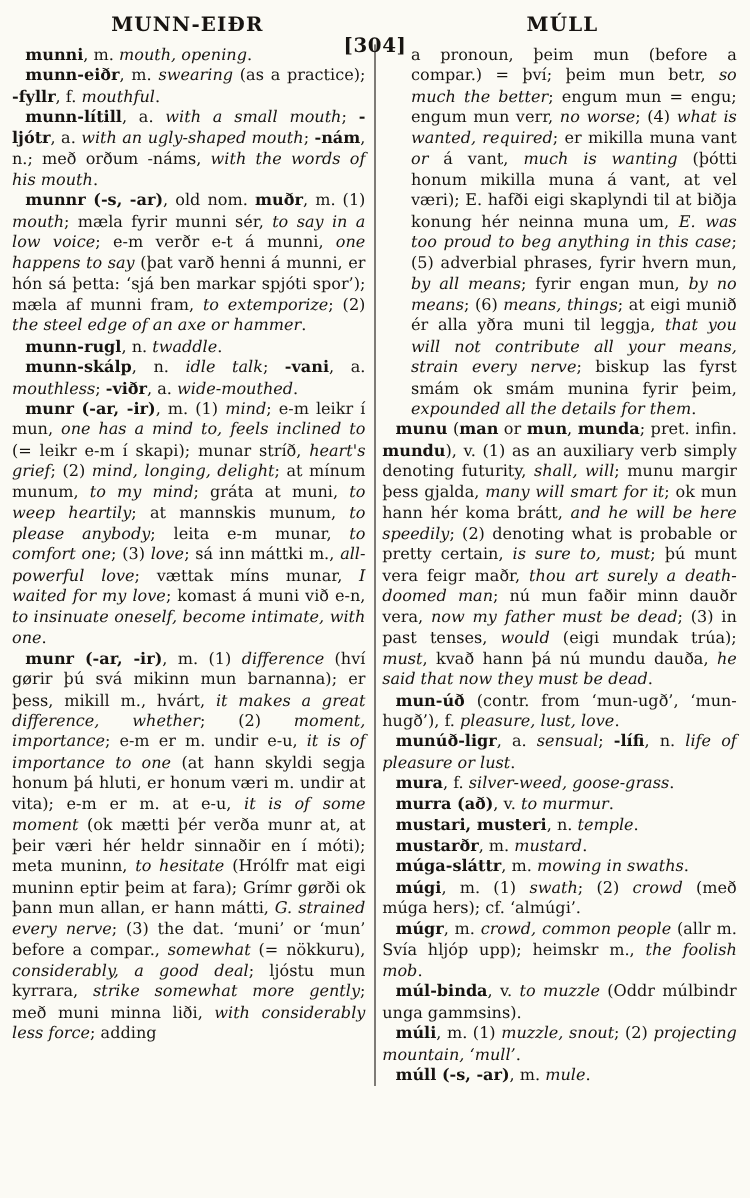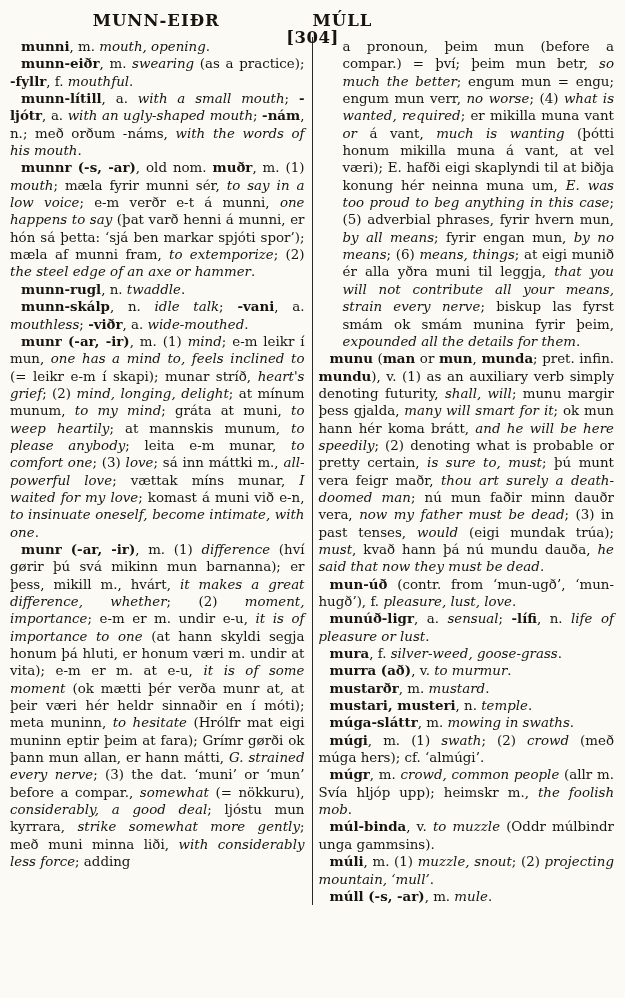--- a/index.html
+++ b/index.html
@@ -14,21 +14,21 @@
   .page { width: 625px; height: 874px; box-sizing: border-box; }
   .page-header {
     position: relative;
     display: flex;
     padding: 11px 0 7px 0;
     font-weight: bold;
     font-size: 16.5px;
     letter-spacing: 1px;
   }
   .page-header .head-left  { width: 50%; text-align: center; }
-  .page-header .head-right { width: 50%; }
+  .page-header .head-right { width: 50%; text-align: center; }
   .page-header .page-num {
     position: absolute; left: 0; right: 0; top: 28px;
     text-align: center; letter-spacing: 0.5px;
   }
   .columns { display: flex; padding: 0 4px; }
   .col {
     width: 50%;
     box-sizing: border-box;
     text-align: justify;
     font-size: 13.4px;
@@ -63,22 +63,22 @@
         <p class="entry"><span class="seg-b">munr (-ar, -ir)</span><span class="seg-n">, m. (1) </span><span class="seg-i">mind</span><span class="seg-n">; e-m leikr í mun, </span><span class="seg-i">one has a mind to, feels inclined to</span><span class="seg-n"> (= leikr e-m í skapi); munar stríð, </span><span class="seg-i">heart's grief</span><span class="seg-n">; (2) </span><span class="seg-i">mind, longing, delight</span><span class="seg-n">; at mínum munum, </span><span class="seg-i">to my mind</span><span class="seg-n">; gráta at muni, </span><span class="seg-i">to weep heartily</span><span class="seg-n">; at mannskis munum, </span><span class="seg-i">to please anybody</span><span class="seg-n">; leita e-m munar, </span><span class="seg-i">to comfort one</span><span class="seg-n">; (3) </span><span class="seg-i">love</span><span class="seg-n">; sá inn máttki m., </span><span class="seg-i">all-powerful love</span><span class="seg-n">; vættak míns munar, </span><span class="seg-i">I waited for my love</span><span class="seg-n">; komast á muni við e-n, </span><span class="seg-i">to insinuate oneself, become intimate, with one</span><span class="seg-n">.</span></p>
         <p class="entry"><span class="seg-b">munr (-ar, -ir)</span><span class="seg-n">, m. (1) </span><span class="seg-i">difference</span><span class="seg-n"> (hví gørir þú svá mikinn mun barnanna); er þess, mikill m., hvárt, </span><span class="seg-i">it makes a great difference, whether</span><span class="seg-n">; (2) </span><span class="seg-i">moment, importance</span><span class="seg-n">; e-m er m. undir e-u, </span><span class="seg-i">it is of importance to one</span><span class="seg-n"> (at hann skyldi segja honum þá hluti, er honum væri m. undir at vita); e-m er m. at e-u, </span><span class="seg-i">it is of some moment</span><span class="seg-n"> (ok mætti þér verða munr at, at þeir væri hér heldr sinnaðir en í móti); meta muninn, </span><span class="seg-i">to hesitate</span><span class="seg-n"> (Hrólfr mat eigi muninn eptir þeim at fara); Grímr gørði ok þann mun allan, er hann mátti, </span><span class="seg-i">G. strained every nerve</span><span class="seg-n">; (3) the dat. ‘muni’ or ‘mun’ before a compar., </span><span class="seg-i">somewhat</span><span class="seg-n"> (= nökkuru), </span><span class="seg-i">considerably, a good deal</span><span class="seg-n">; ljóstu mun kyrrara, </span><span class="seg-i">strike somewhat more gently</span><span class="seg-n">; með muni minna liði, </span><span class="seg-i">with considerably less force</span><span class="seg-n">; adding</span></p>
       </div>
     <div class="col col-right">
         <p class="entry no-indent"><span class="seg-n">a pronoun, þeim mun (before a compar.) = því; þeim mun betr, </span><span class="seg-i">so much the better</span><span class="seg-n">; engum mun = engu; engum mun verr, </span><span class="seg-i">no worse</span><span class="seg-n">; (4) </span><span class="seg-i">what is wanted, required</span><span class="seg-n">; er mikilla muna vant </span><span class="seg-i">or</span><span class="seg-n"> á vant, </span><span class="seg-i">much is wanting</span><span class="seg-n"> (þótti honum mikilla muna á vant, at vel væri); E. hafði eigi skaplyndi til at biðja konung hér neinna muna um, </span><span class="seg-i">E. was too proud to beg anything in this case</span><span class="seg-n">; (5) adverbial phrases, fyrir hvern mun, </span><span class="seg-i">by all means</span><span class="seg-n">; fyrir engan mun, </span><span class="seg-i">by no means</span><span class="seg-n">; (6) </span><span class="seg-i">means, things</span><span class="seg-n">; at eigi munið ér alla yðra muni til leggja, </span><span class="seg-i">that you will not contribute all your means, strain every nerve</span><span class="seg-n">; biskup las fyrst smám ok smám munina fyrir þeim, </span><span class="seg-i">expounded all the details for them</span><span class="seg-n">.</span></p>
         <p class="entry"><span class="seg-b">munu</span><span class="seg-n"> (</span><span class="seg-b">man</span><span class="seg-n"> or </span><span class="seg-b">mun</span><span class="seg-n">, </span><span class="seg-b">munda</span><span class="seg-n">; pret. infin. </span><span class="seg-b">mundu</span><span class="seg-n">), v. (1) as an auxiliary verb simply denoting futurity, </span><span class="seg-i">shall, will</span><span class="seg-n">; munu margir þess gjalda, </span><span class="seg-i">many will smart for it</span><span class="seg-n">; ok mun hann hér koma brátt, </span><span class="seg-i">and he will be here speedily</span><span class="seg-n">; (2) denoting what is probable or pretty certain, </span><span class="seg-i">is sure to, must</span><span class="seg-n">; þú munt vera feigr maðr, </span><span class="seg-i">thou art surely a death-doomed man</span><span class="seg-n">; nú mun faðir minn dauðr vera, </span><span class="seg-i">now my father must be dead</span><span class="seg-n">; (3) in past tenses, </span><span class="seg-i">would</span><span class="seg-n"> (eigi mundak trúa); </span><span class="seg-i">must</span><span class="seg-n">, kvað hann þá nú mundu dauða, </span><span class="seg-i">he said that now they must be dead</span><span class="seg-n">.</span></p>
         <p class="entry"><span class="seg-b">mun-úð</span><span class="seg-n"> (contr. from ‘mun-ugð’, ‘mun-hugð’), f. </span><span class="seg-i">pleasure, lust, love</span><span class="seg-n">.</span></p>
         <p class="entry"><span class="seg-b">munúð-ligr</span><span class="seg-n">, a. </span><span class="seg-i">sensual</span><span class="seg-n">; </span><span class="seg-b">-lífi</span><span class="seg-n">, n. </span><span class="seg-i">life of pleasure or lust</span><span class="seg-n">.</span></p>
         <p class="entry"><span class="seg-b">mura</span><span class="seg-n">, f. </span><span class="seg-i">silver-weed, goose-grass</span><span class="seg-n">.</span></p>
         <p class="entry"><span class="seg-b">murra (að)</span><span class="seg-n">, v. </span><span class="seg-i">to murmur</span><span class="seg-n">.</span></p>
+        <p class="entry"><span class="seg-b">mustari, musteri</span><span class="seg-n">, n. </span><span class="seg-i">temple</span><span class="seg-n">.</span></p>
         <p class="entry"><span class="seg-b">mustarðr</span><span class="seg-n">, m. </span><span class="seg-i">mustard</span><span class="seg-n">.</span></p>
-        <p class="entry"><span class="seg-b">mustari, musteri</span><span class="seg-n">, n. </span><span class="seg-i">temple</span><span class="seg-n">.</span></p>
         <p class="entry"><span class="seg-b">múga-sláttr</span><span class="seg-n">, m. </span><span class="seg-i">mowing in swaths</span><span class="seg-n">.</span></p>
         <p class="entry"><span class="seg-b">múgi</span><span class="seg-n">, m. (1) </span><span class="seg-i">swath</span><span class="seg-n">; (2) </span><span class="seg-i">crowd</span><span class="seg-n"> (með múga hers); cf. ‘almúgi’.</span></p>
         <p class="entry"><span class="seg-b">múgr</span><span class="seg-n">, m. </span><span class="seg-i">crowd, common people</span><span class="seg-n"> (allr m. Svía hljóp upp); heimskr m., </span><span class="seg-i">the foolish mob</span><span class="seg-n">.</span></p>
         <p class="entry"><span class="seg-b">múl-binda</span><span class="seg-n">, v. </span><span class="seg-i">to muzzle</span><span class="seg-n"> (Oddr múlbindr unga gammsins).</span></p>
         <p class="entry"><span class="seg-b">múli</span><span class="seg-n">, m. (1) </span><span class="seg-i">muzzle, snout</span><span class="seg-n">; (2) </span><span class="seg-i">projecting mountain, ‘mull’</span><span class="seg-n">.</span></p>
         <p class="entry"><span class="seg-b">múll (-s, -ar)</span><span class="seg-n">, m. </span><span class="seg-i">mule</span><span class="seg-n">.</span></p>
       </div>
   </div>
 </div>
 

